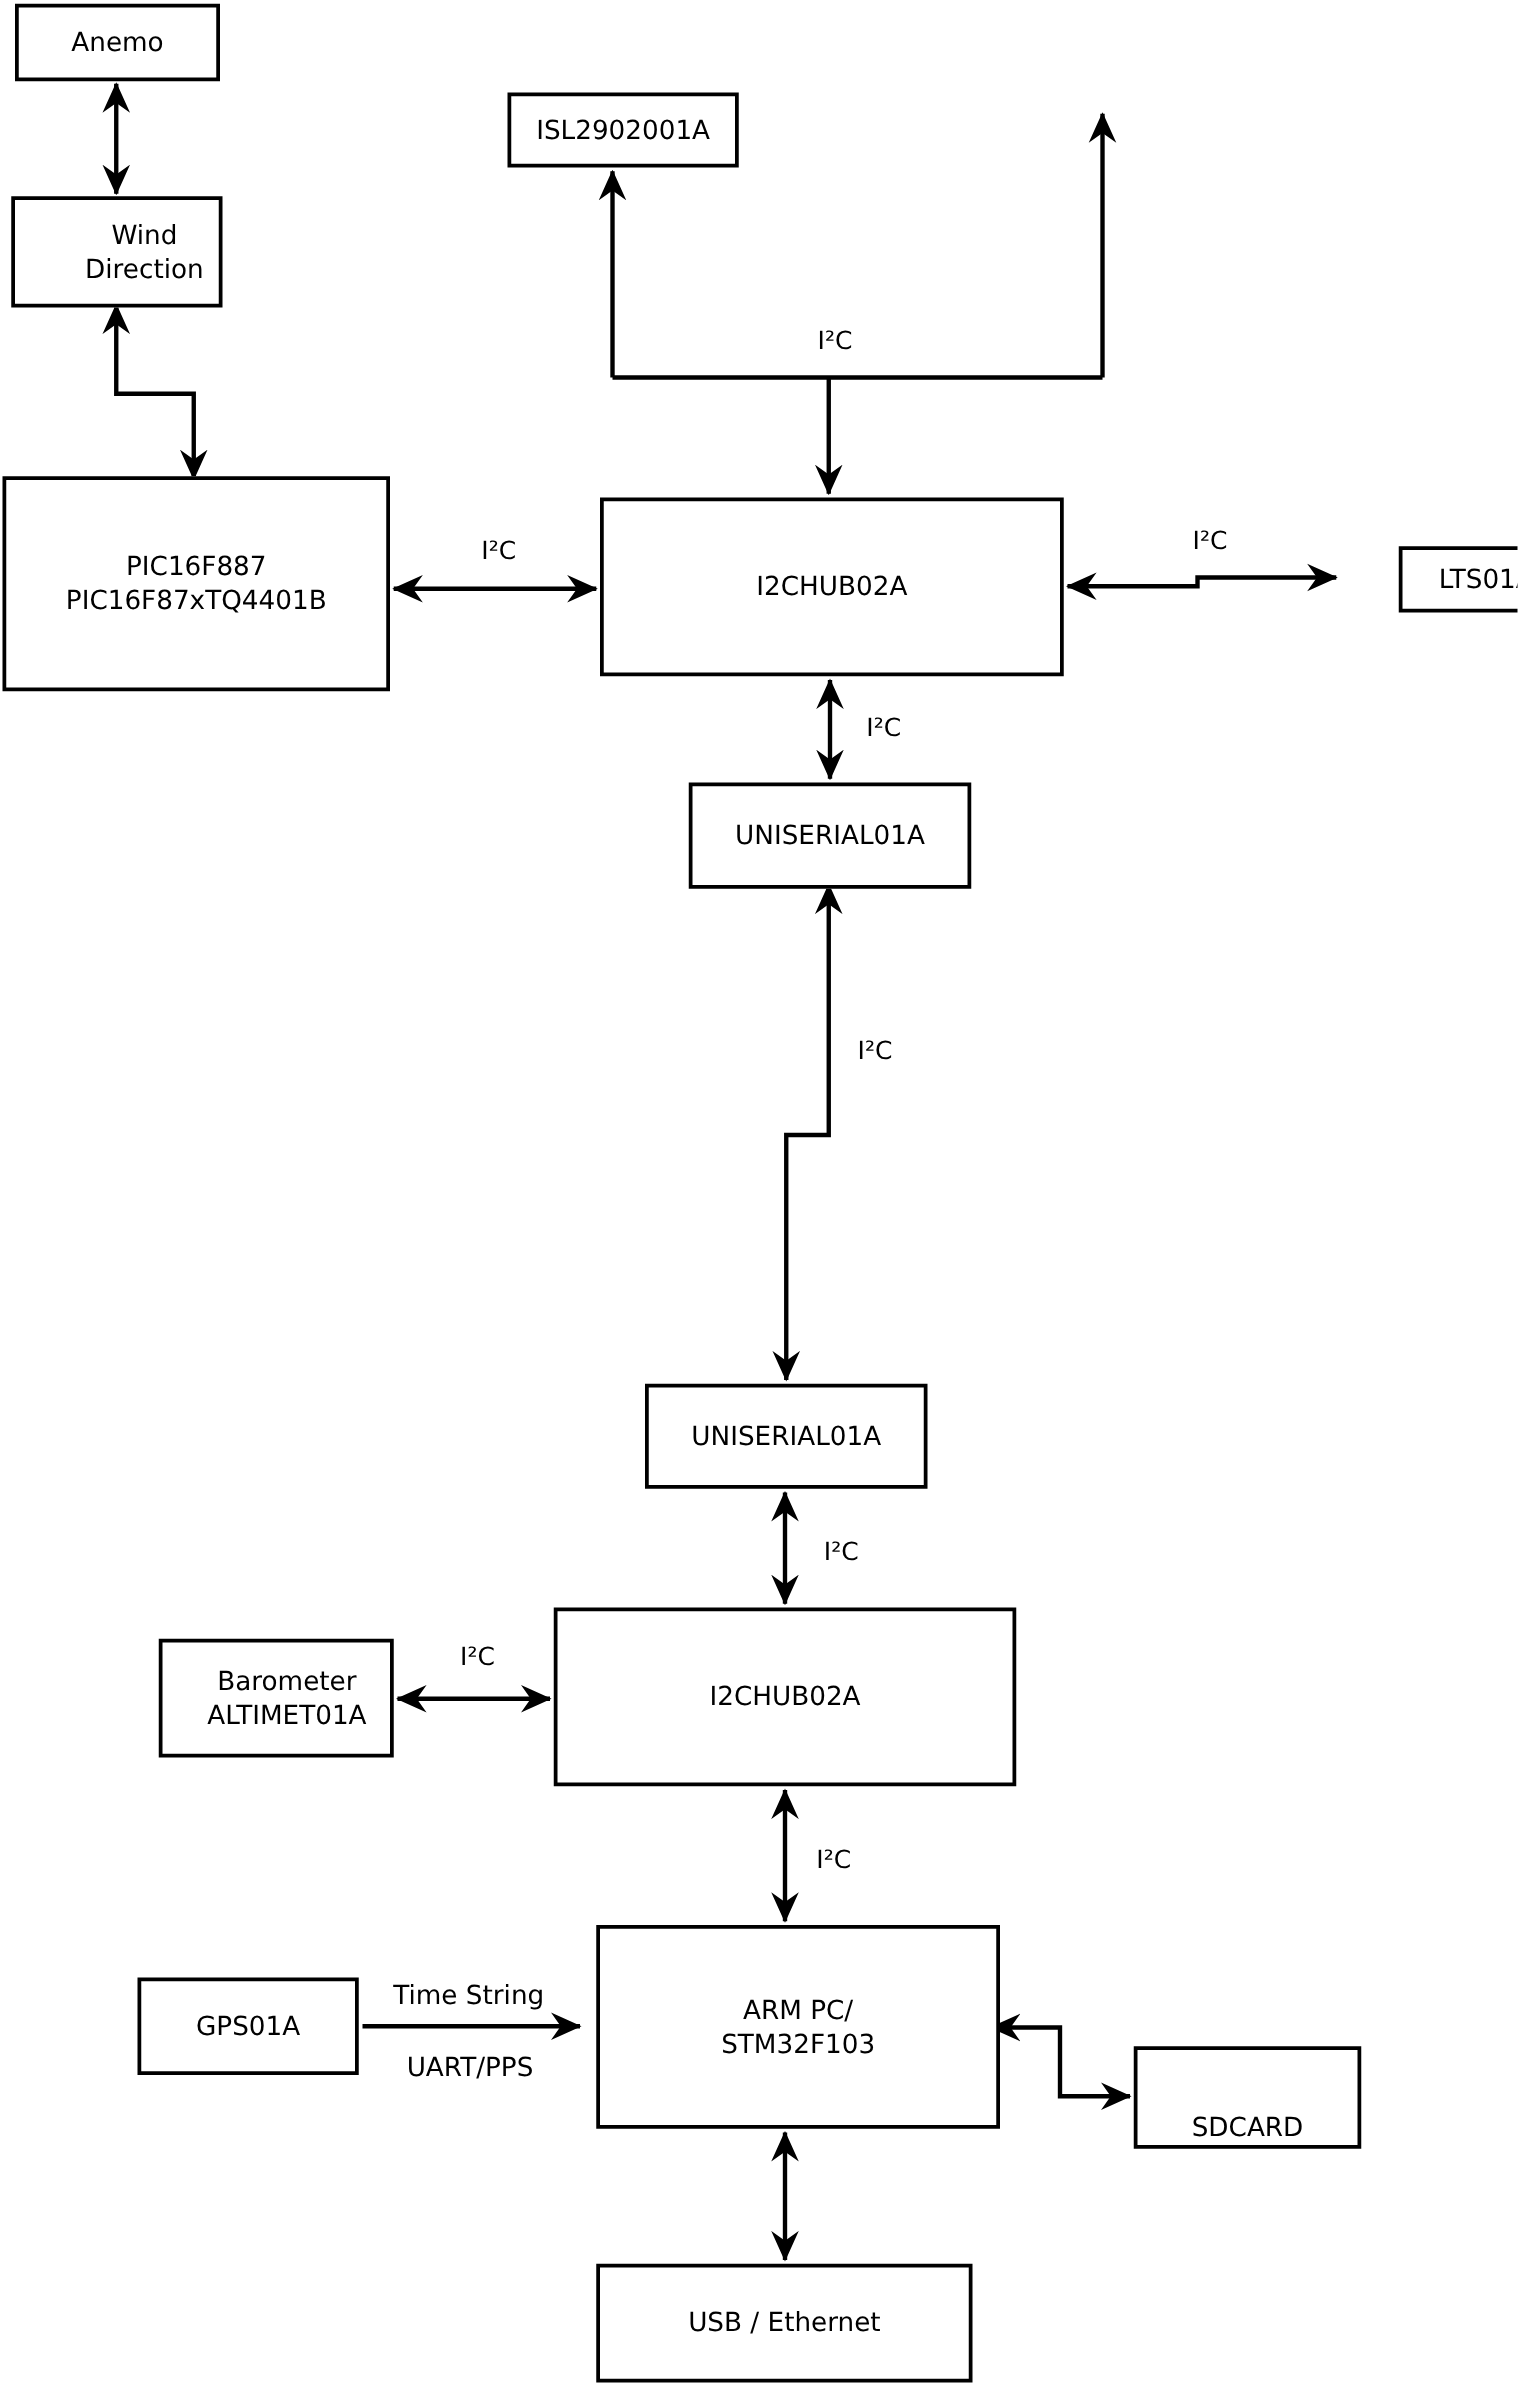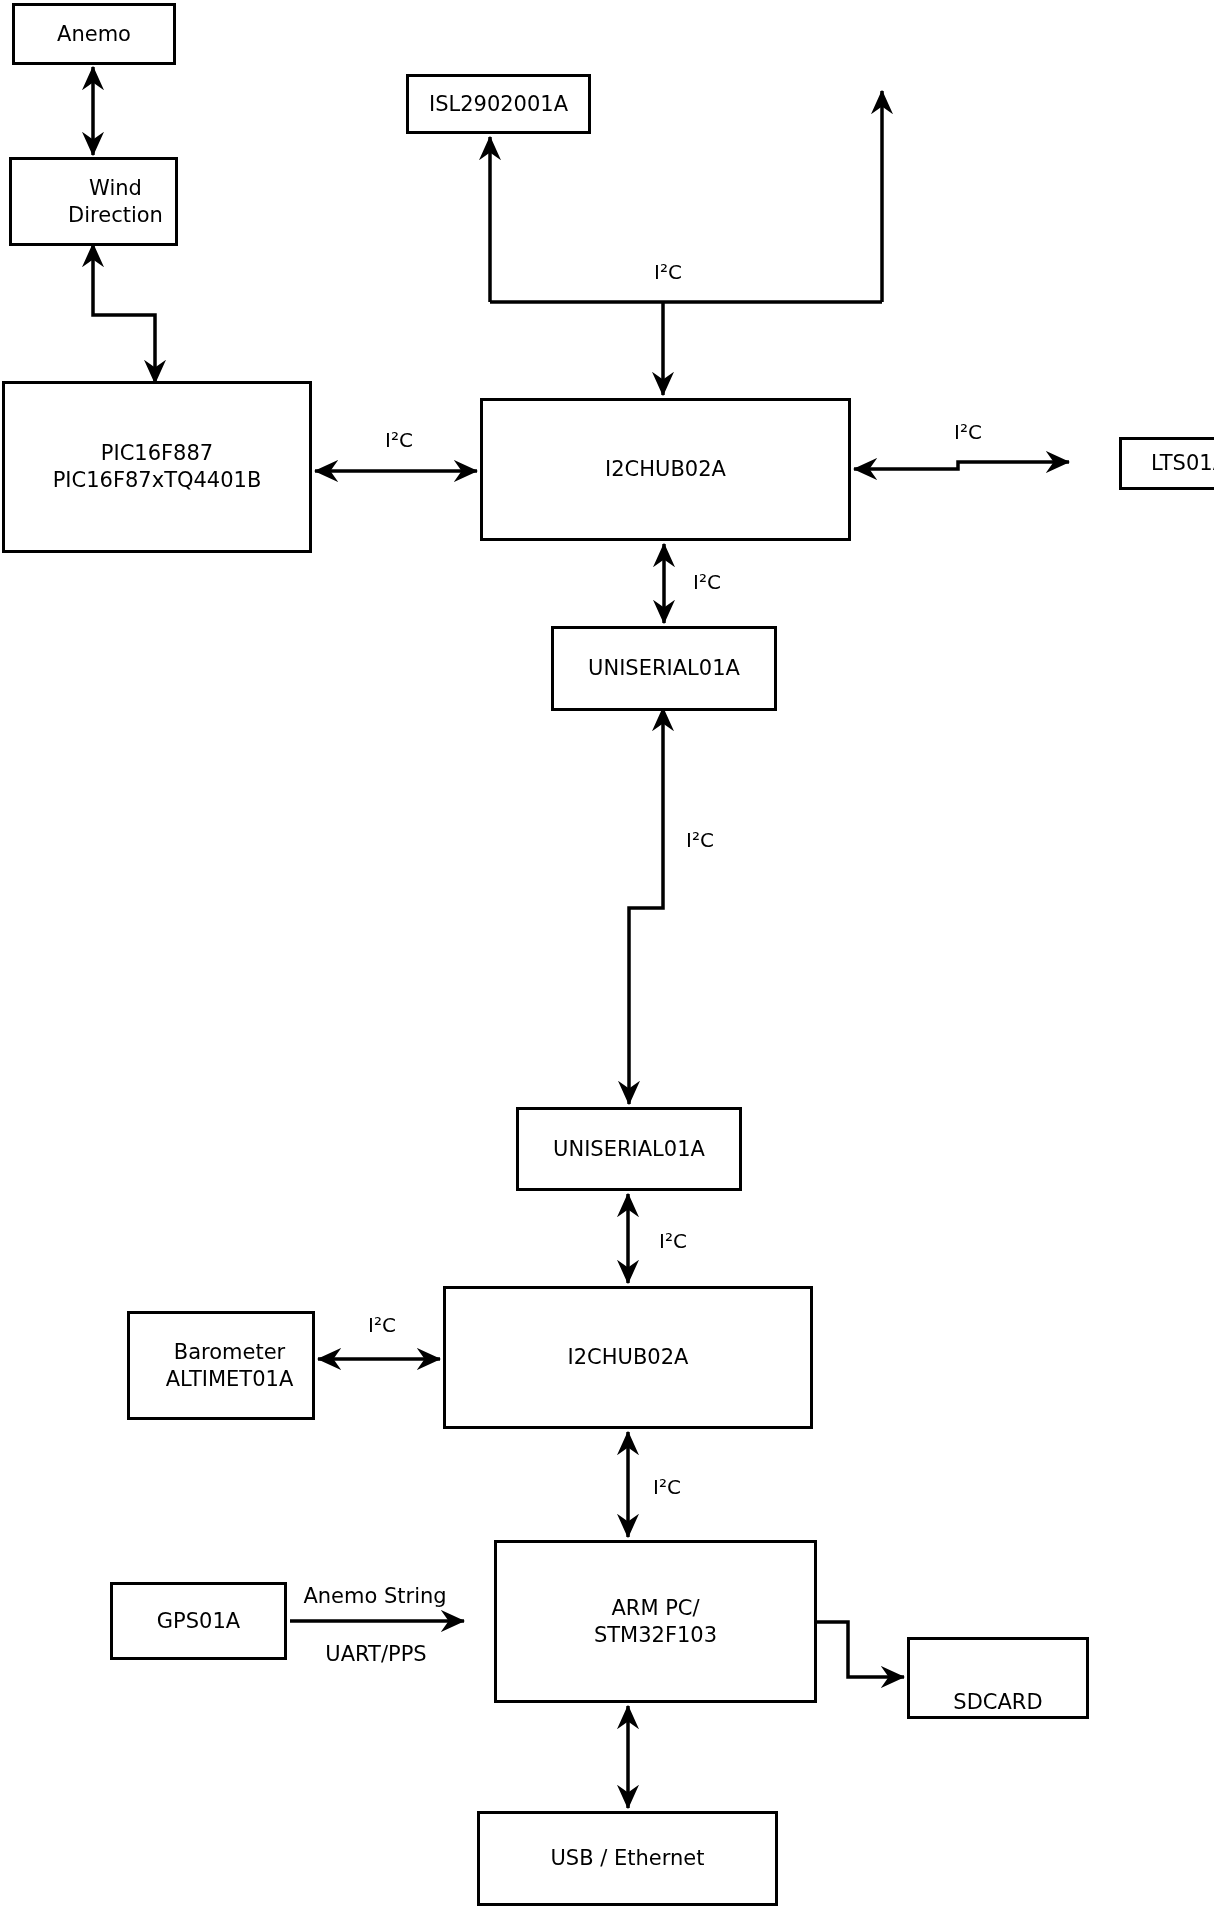--- a/index.html
+++ b/index.html
@@ -111,30 +111,30 @@
   </div>
 
   <div class="box" style="left:516px; top:1107px; width:226px; height:84px;">
     <span>UNISERIAL01A</span>
   </div>
 
   <div class="box" style="left:443px; top:1286px; width:370px; height:143px;">
     <span>I2CHUB02A</span>
   </div>
 
-  <div class="box" style="left:127px; top:1311px; width:188px; height:109px;padding-left:17px;">
+  <div class="box" style="left:127px; top:1311px; width:188px; height:95px;padding-left:17px;">
     <span>Barometer</span>
     <span>ALTIMET01A</span>
   </div>
 
   <div class="box" style="left:110px; top:1582px; width:177px; height:78px;">
     <span>GPS01A</span>
   </div>
 
-  <div class="box" style="left:494px; top:1540px; width:323px; height:163px;">
+  <div class="box" style="left:477px; top:1540px; width:323px; height:163px;">
     <span>ARM PC/</span>
     <span>STM32F103</span>
   </div>
 
   <div class="box" style="left:907px; top:1637px; width:182px; height:82px;justify-content:flex-end;">
     <span>SDCARD</span>
   </div>
 
   <div class="box" style="left:477px; top:1811px; width:301px; height:95px;">
     <span>USB / Ethernet</span>
@@ -149,17 +149,17 @@
   <div class="elabel" style="left:707px; top:570px;">I²C</div>
 
   <div class="elabel" style="left:700px; top:828px;">I²C</div>
 
   <div class="elabel" style="left:673px; top:1229px;">I²C</div>
 
   <div class="elabel" style="left:382px; top:1313px;">I²C</div>
 
   <div class="elabel" style="left:667px; top:1475px;">I²C</div>
 
-  <div class="elabel big" style="left:375px; top:1584px;">Anemo String</div>
+  <div class="elabel big" style="left:375px; top:1584px;">Time String</div>
 
   <div class="elabel big" style="left:376px; top:1642px;">UART/PPS</div>
 
 </div>
 
 </body></html>

